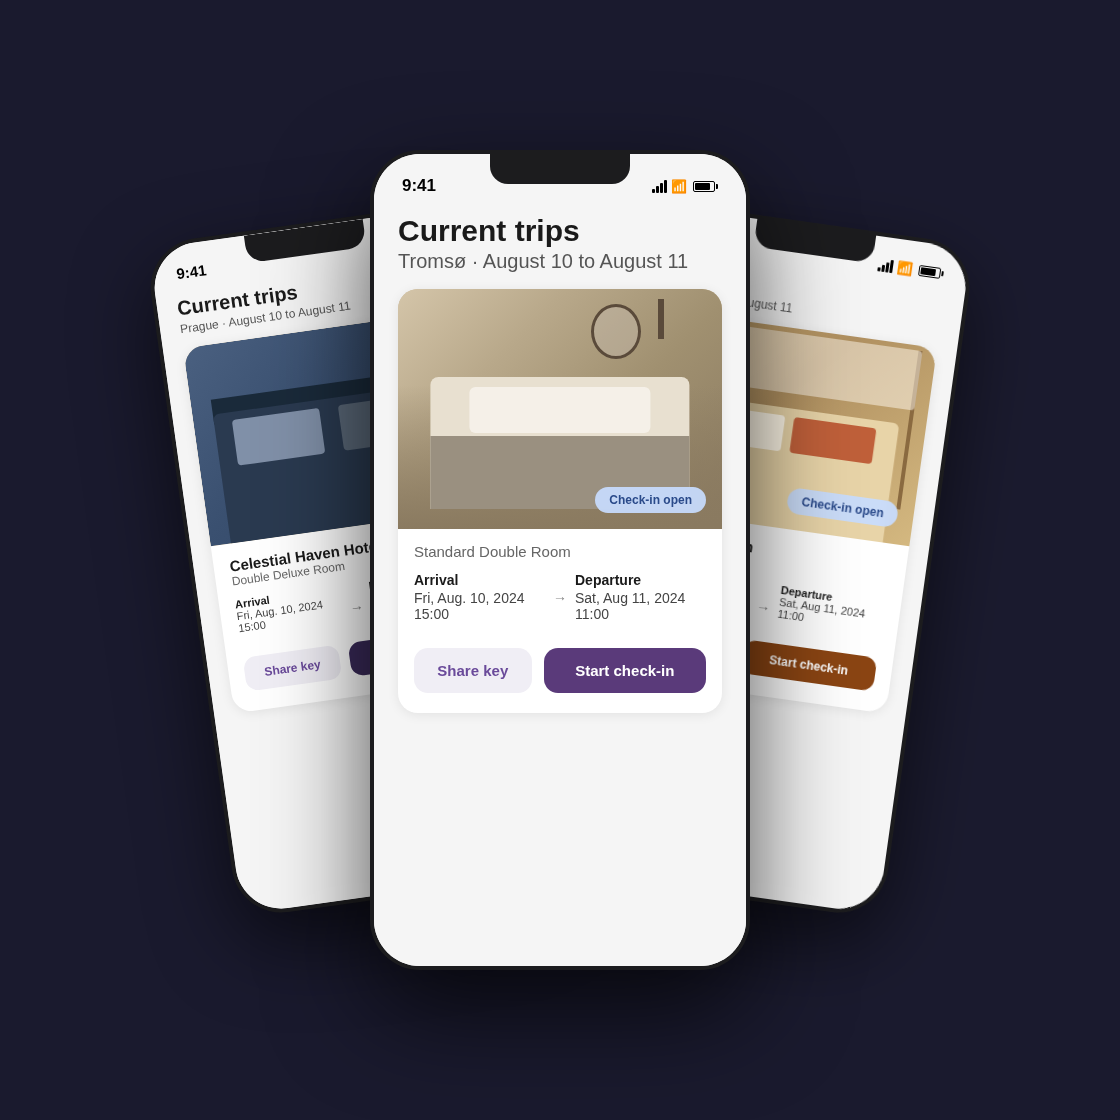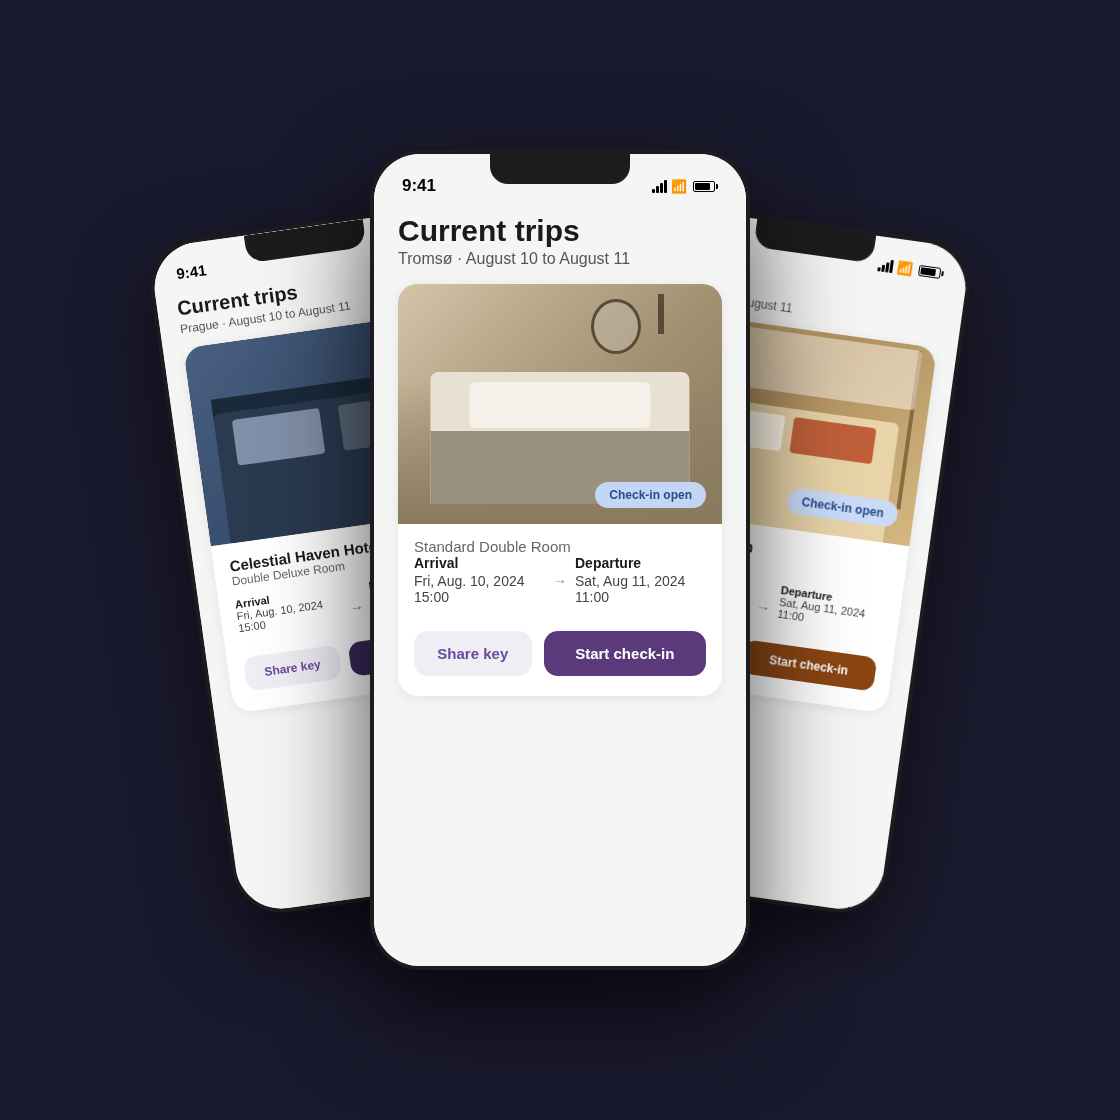--- a/index.html
+++ b/index.html
@@ -390,21 +390,21 @@
     .hotel-name {
       font-size: 18px;
       font-weight: 700;
       color: #1a1a1a;
       margin-bottom: 2px;
     }
 
     .hotel-room {
       font-size: 13px;
       color: #666;
-      margin-bottom: 0;
+      margin-bottom: 12px;
     }
 
     .dates-row {
       display: flex;
       align-items: flex-start;
       gap: 8px;
       margin-bottom: 4px;
     }
 
     .date-col {
@@ -466,21 +466,21 @@
       font-size: 15px;
       padding: 14px;
     }
 
     
     .phone-center .trip-title {
       font-size: 30px;
     }
 
     .phone-center .trip-subtitle {
-      font-size: 16px;
+      font-size: 20px;
     }
 
     .phone-center .hotel-name {
       font-size: 22px;
     }
 
     .phone-center .hotel-room {
       font-size: 15px;
     }
 

